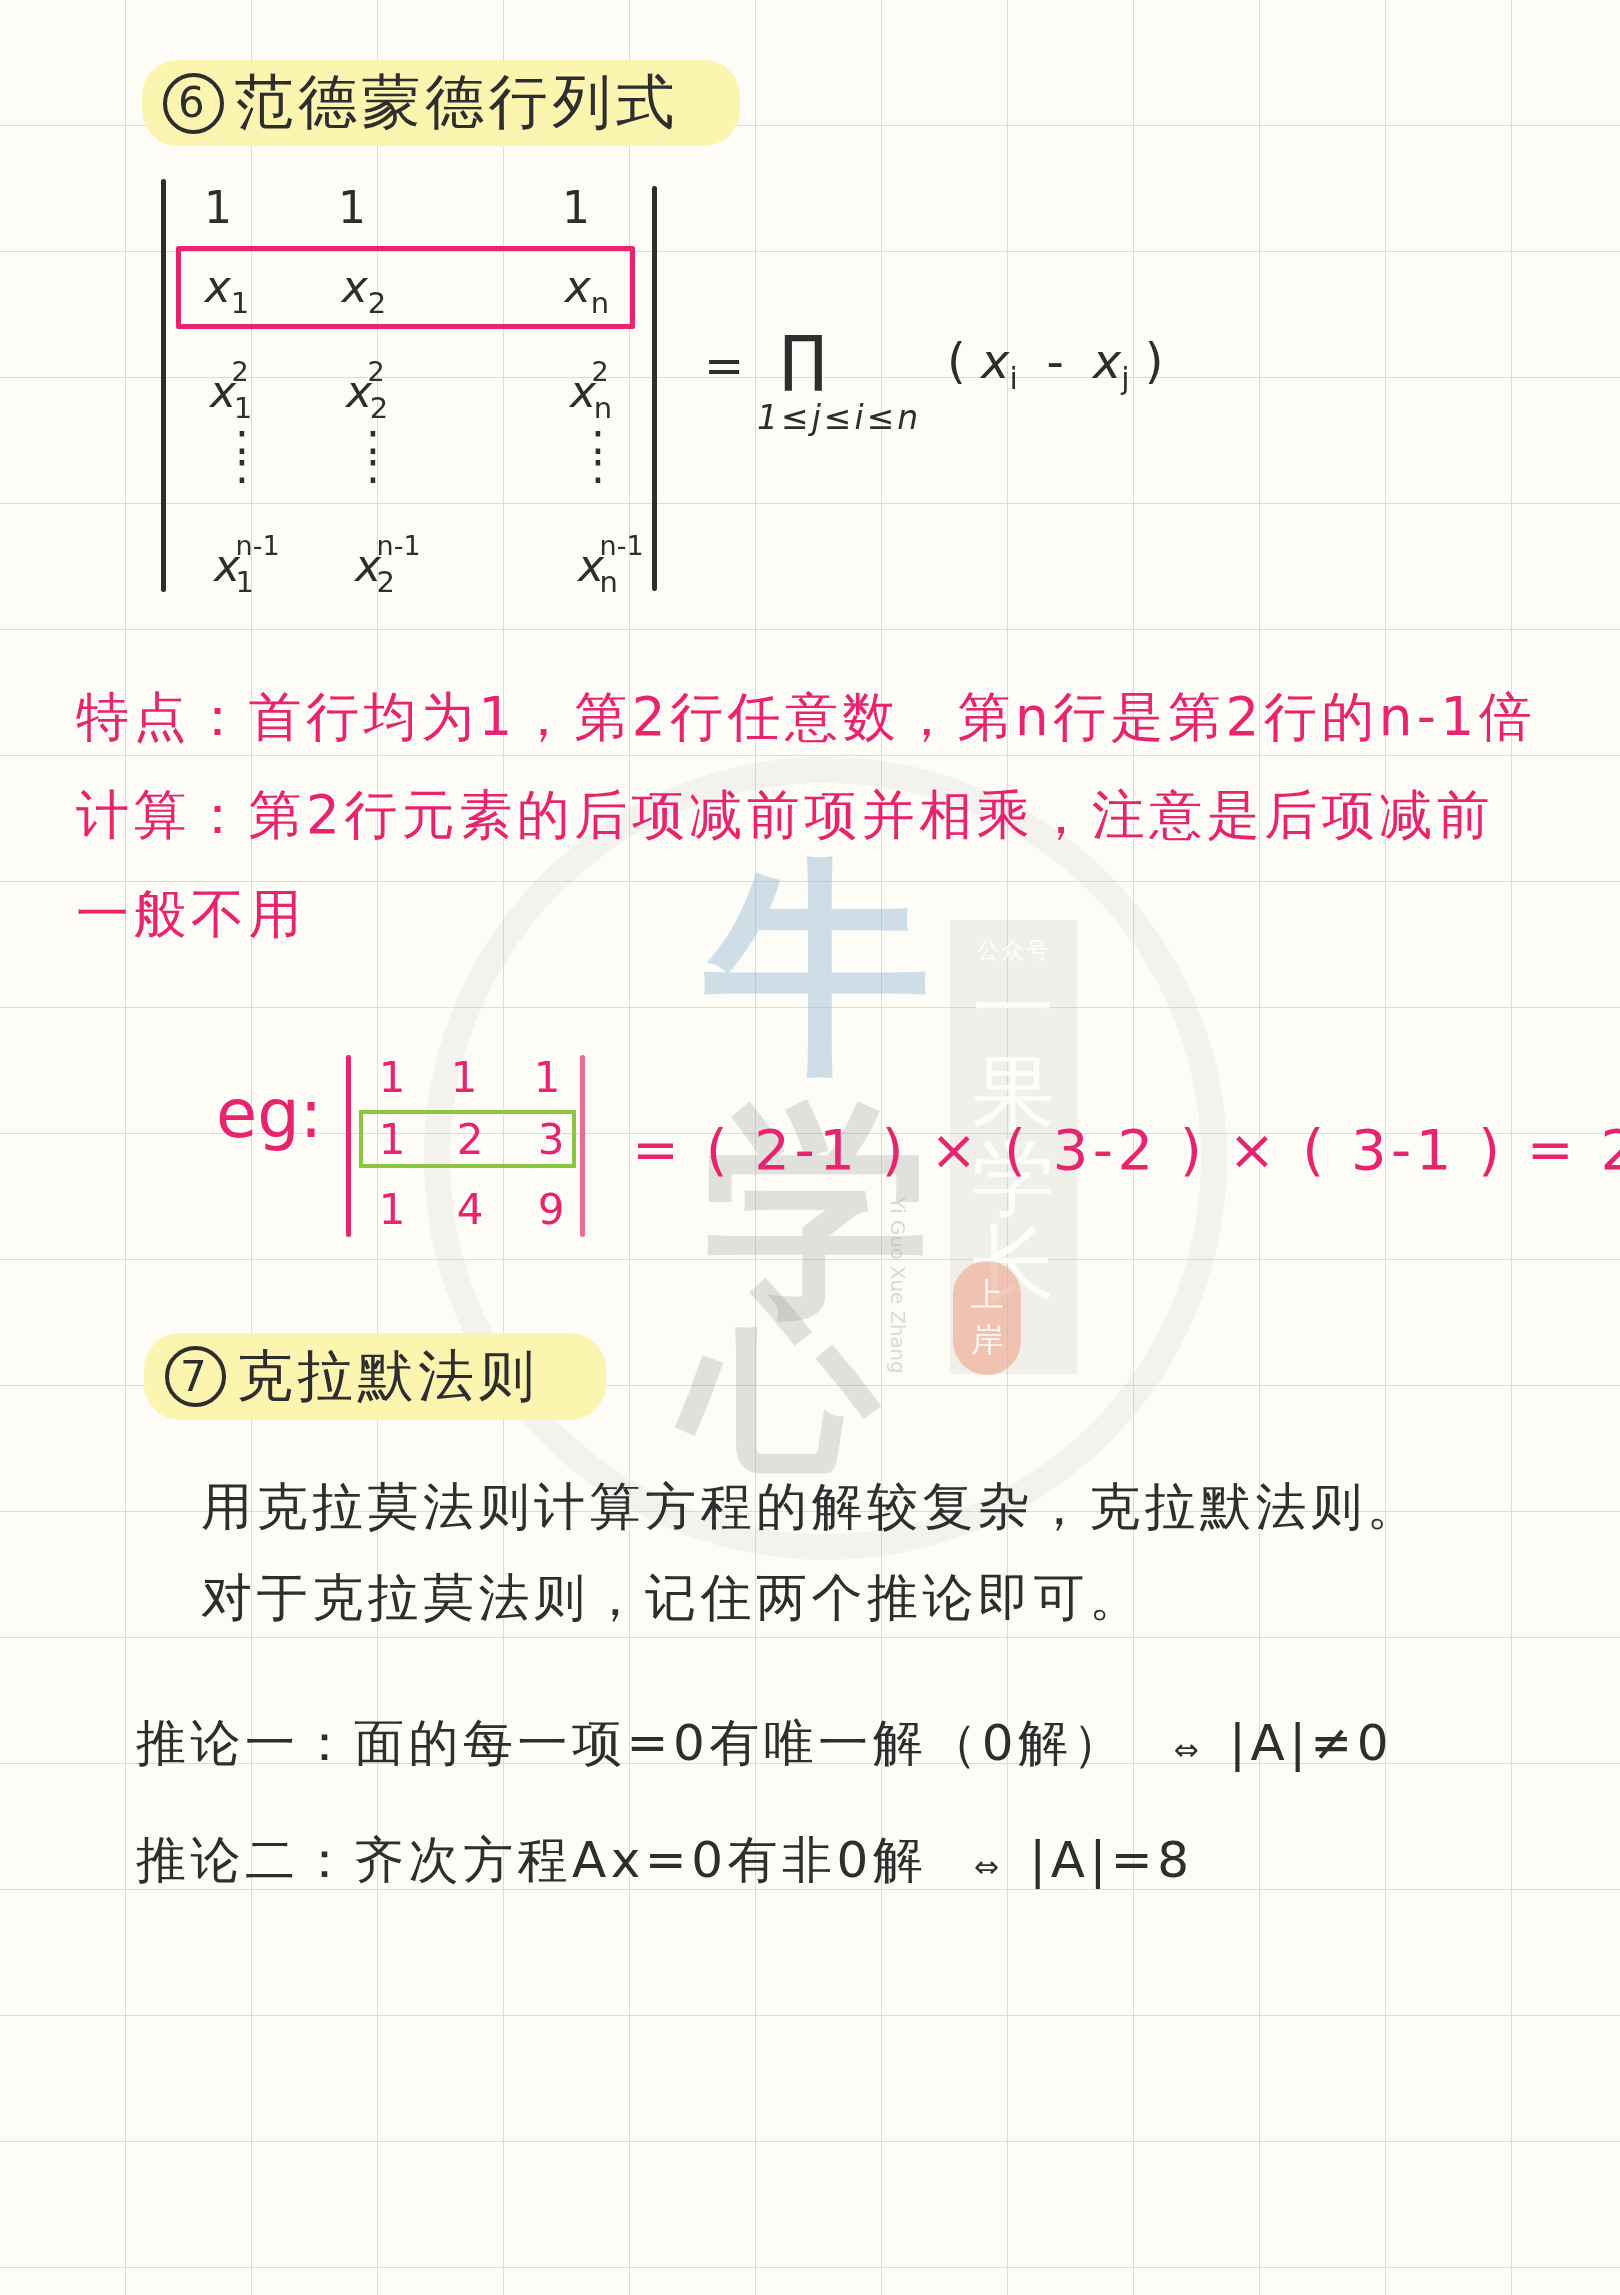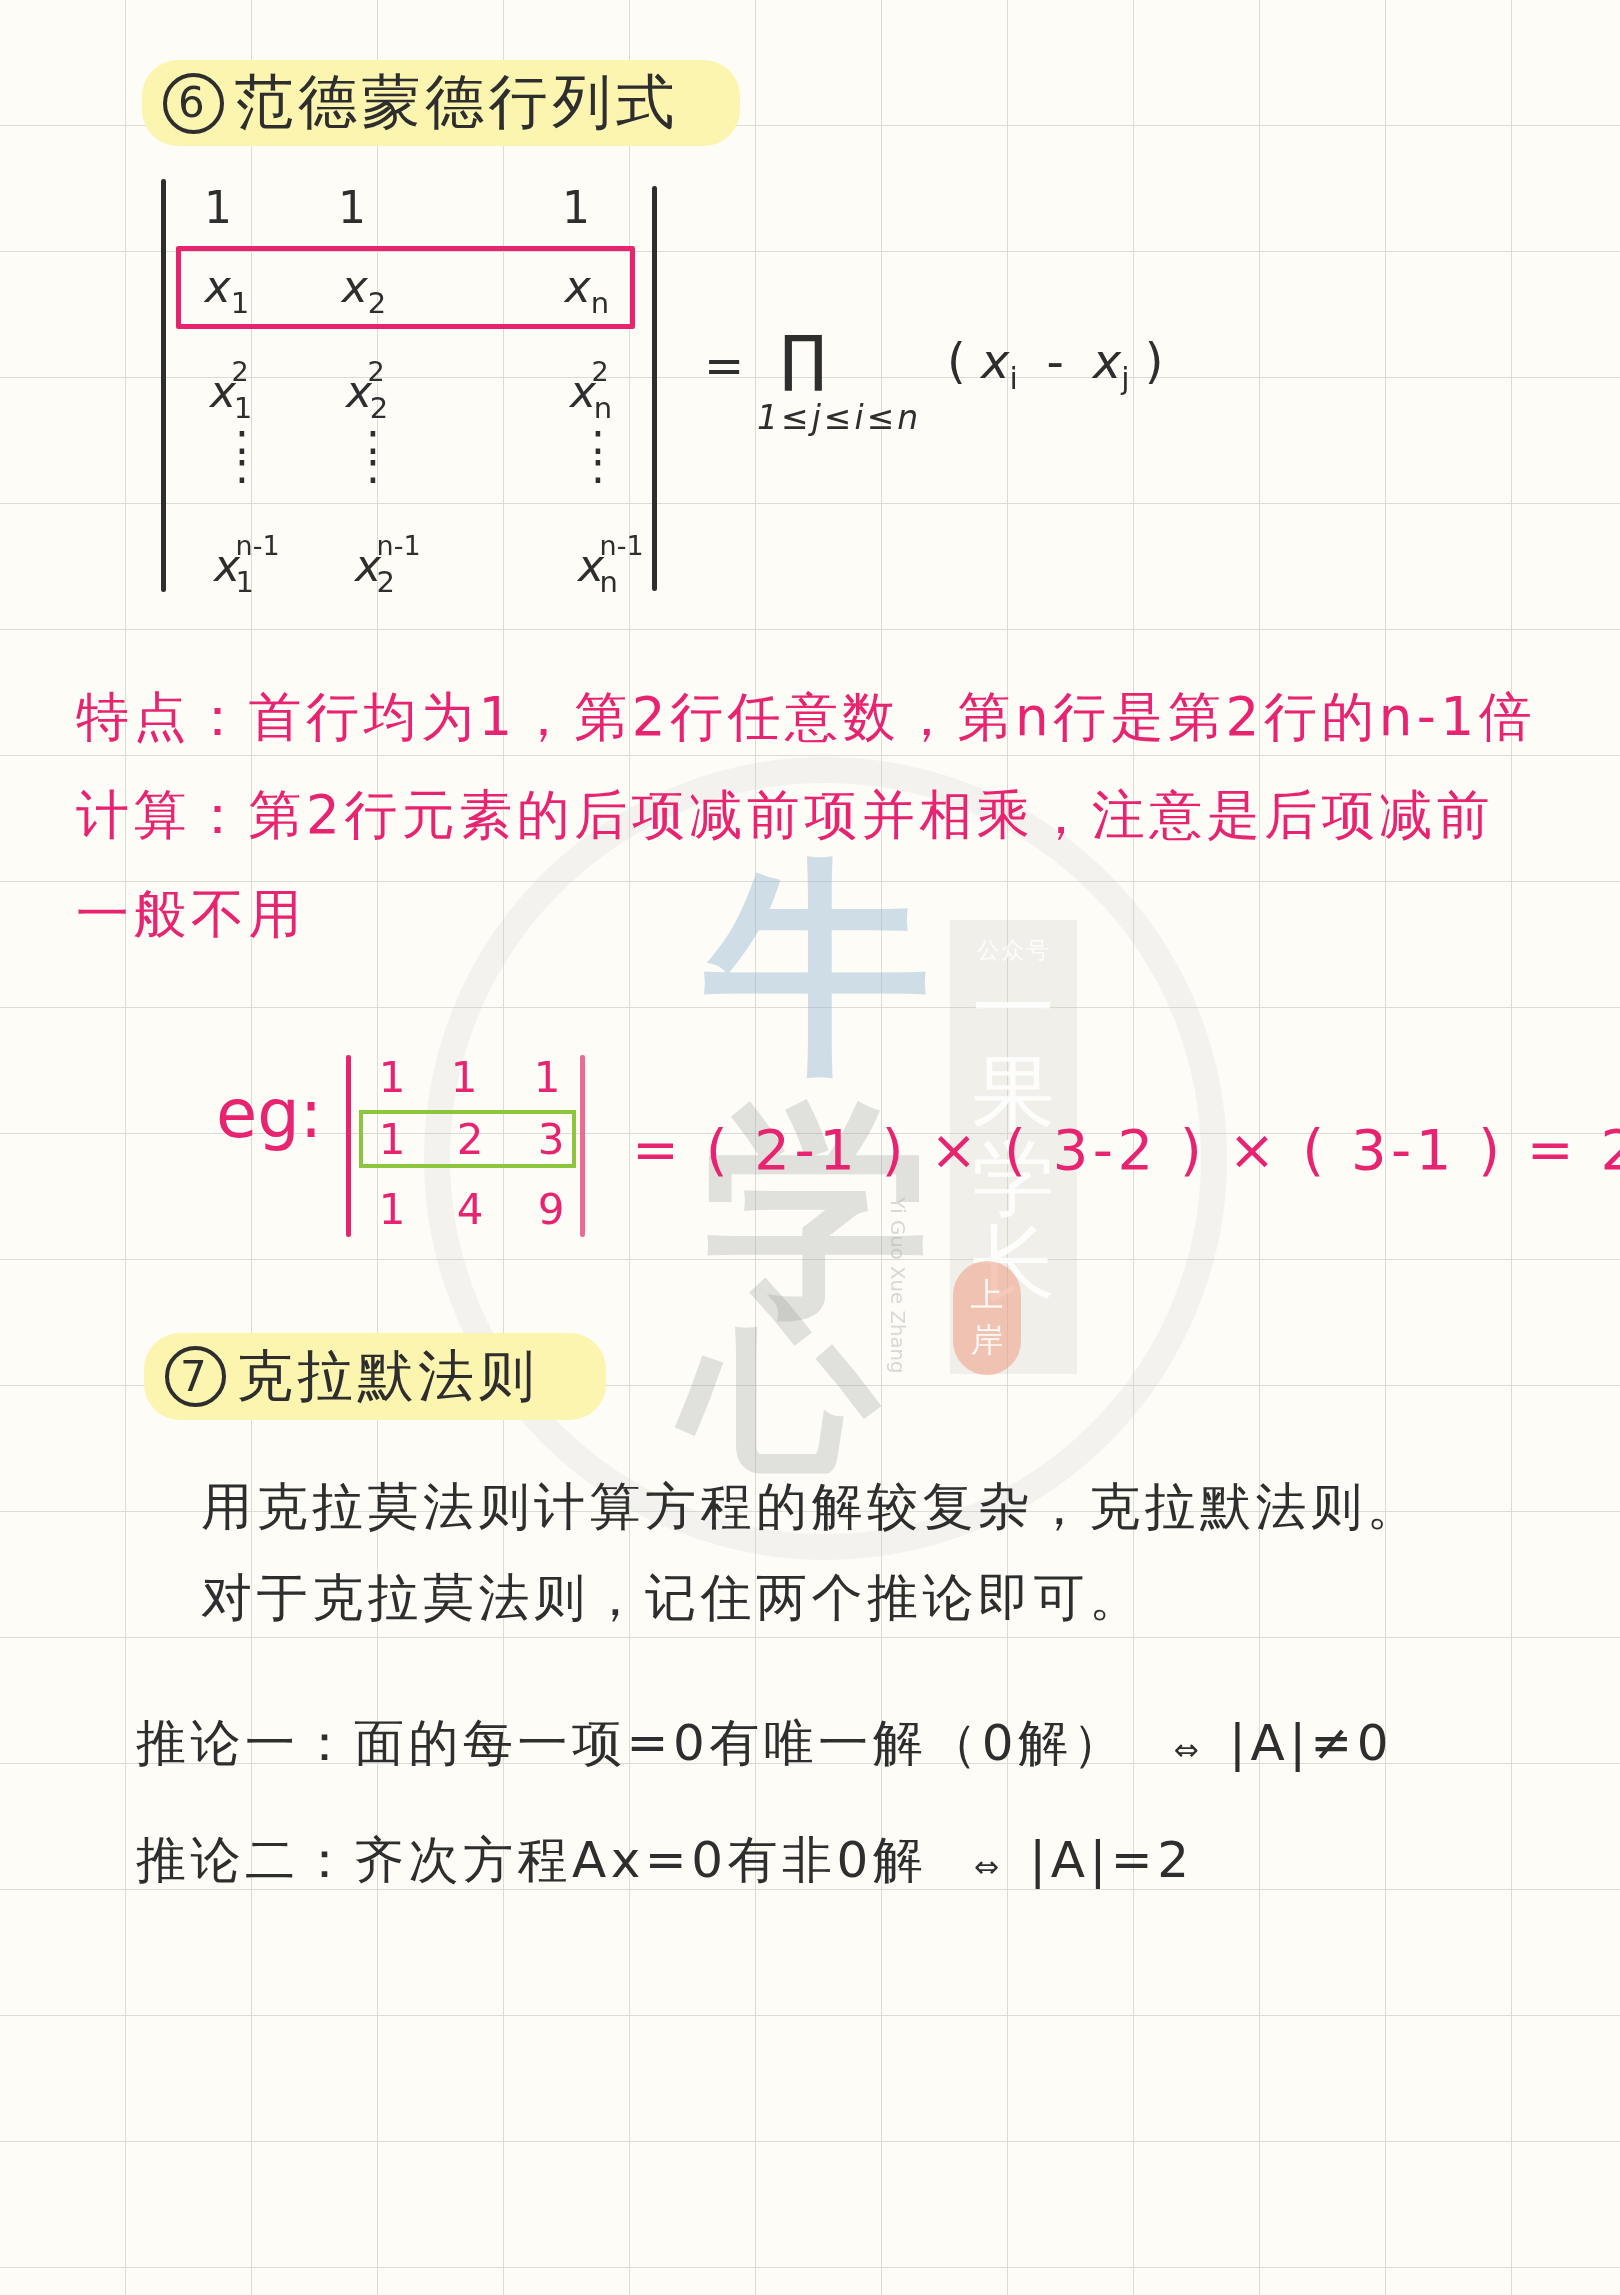--- a/index.html
+++ b/index.html
@@ -156,15 +156,15 @@
 
 <div class="body-line" style="left:201px; top:1473px;">用克拉莫法则计算方程的解较复杂，克拉默法则。</div>
 <div class="body-line" style="left:201px; top:1564px;">对于克拉莫法则，记住两个推论即可。</div>
 
 <div class="body-line" style="left:136px; top:1710px; font-size:50px;">
   <span>推论一：</span><span>面的每一项=0有唯一解（0解）</span>
   <span style="font-size:30px; margin:0 26px;">⇔</span><span>|A|≠0</span>
 </div>
 <div class="body-line" style="left:136px; top:1827px; font-size:50px;">
   <span>推论二：</span><span>齐次方程Ax=0有非0解</span>
-  <span style="font-size:30px; margin:0 26px;">⇔</span><span>|A|=2</span>
+  <span style="font-size:30px; margin:0 26px;">⇔</span><span>|A|=8</span>
 </div>
 
 
 </body></html>

